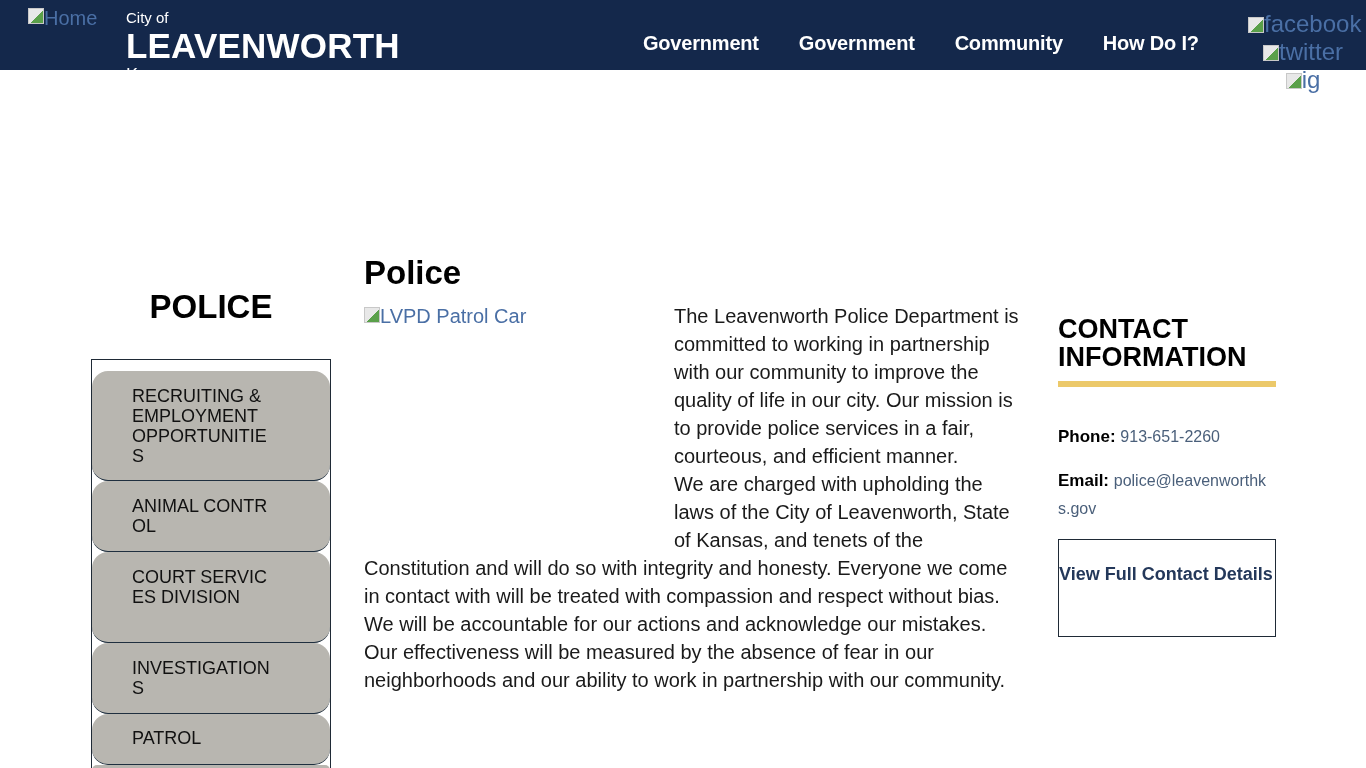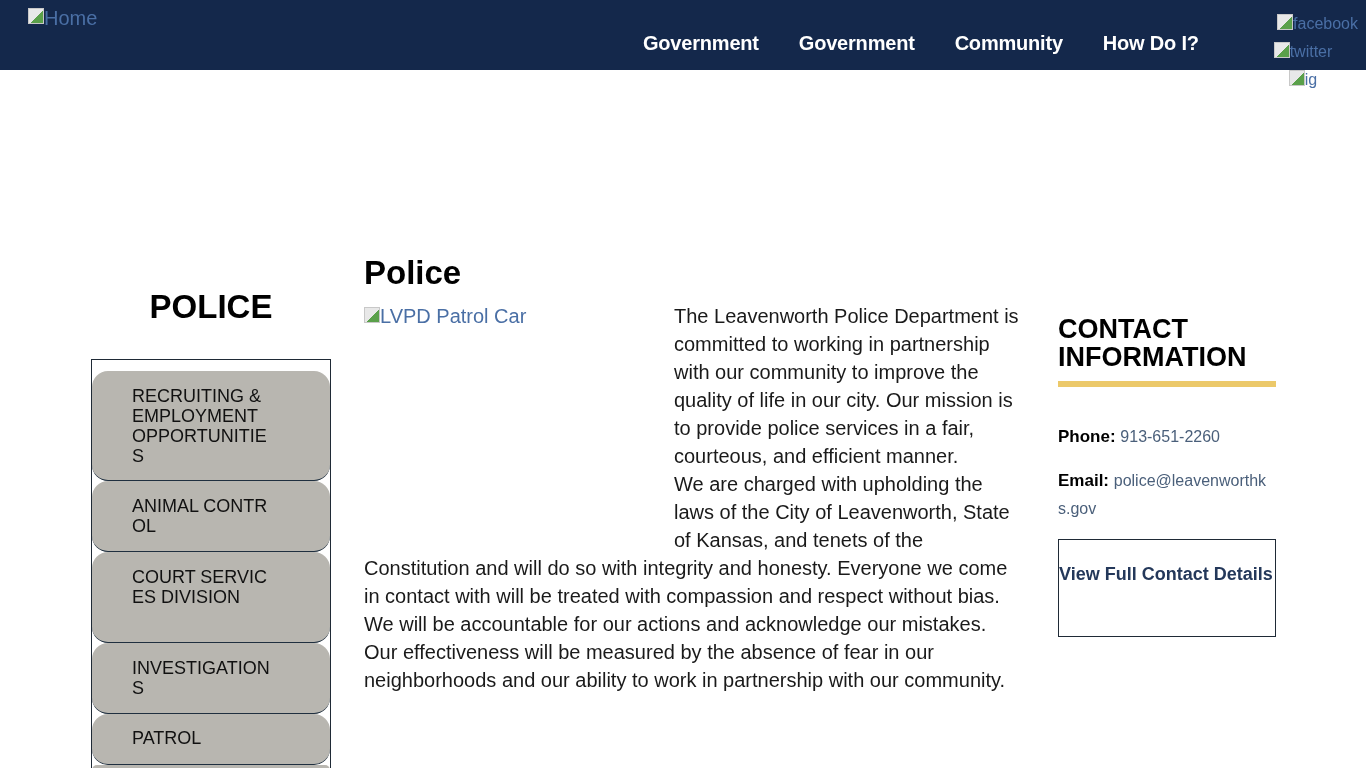--- a/index.html
+++ b/index.html
@@ -10,21 +10,21 @@
     .broken-img { display: inline-block; width: 16px; height: 16px; background: linear-gradient(135deg, #e8e8e8 55%, #5aa04a 55%); border: 1px solid #c8c8c8; margin-right: 0px; position: relative; top: 1px; }
     .brand { position: absolute; left: 126px; top: 9px; color: #ffffff; }
     .brand .city-of { font-size: 15px; line-height: 18px; }
     .brand .name { font-size: 35px; font-weight: bold; line-height: 38px; letter-spacing: 0.2px; }
     .brand .state { font-size: 18px; line-height: 20px; }
 
     .nav { position: absolute; top: 32px; left: 643px; display: flex; }
     .nav a { color: #ffffff; font-weight: bold; font-size: 20px; text-decoration: none; margin-right: 40px; white-space: nowrap; letter-spacing: -0.2px; }
 
     .social { position: absolute; right: 8px; top: 10px; width: 110px; text-align: center; }
-    .social a { display: block; color: #4a6fa5; font-size: 16px; line-height: 28px; text-decoration: none; white-space: nowrap; }
+    .social a { display: block; color: #4a6fa5; font-size: 24px; line-height: 28px; text-decoration: none; white-space: nowrap; }
     .social a.fb { text-align: right; }
     .social .extra { position: absolute; left: 6px; top: 84px; width: 14px; height: 2px; background: #ffffff; }
 
     .side-title { position: absolute; left: 91px; top: 288px; width: 240px; text-align: center; font-size: 33px; font-weight: bold; color: #000; }
     .side-nav { position: absolute; left: 91px; top: 359px; width: 240px; border: 1px solid #1f2a36; border-bottom: none; background: #ffffff; }
     .side-nav .spacer { height: 11px; background: #ffffff; }
     .side-item { display: block; background: #b8b6b0; border-bottom: 1px solid #1f2f3f; padding-left: 40px; padding-right: 60px; color: #111; font-size: 18px; line-height: 20px; text-decoration: none; word-break: break-all; border-radius: 16px; }
     .side-item.i0 { padding-top: 15px; height: 110px; }
     .side-item.i1 { padding-top: 15px; height: 71px; }
     .side-item.i2 { padding-top: 15px; height: 91px; }
@@ -48,20 +48,25 @@
     .contact .btn { display: block; margin-top: 16px; width: 218px; height: 98px; border: 1px solid #1f2a36; color: #24385a; font-weight: bold; font-size: 18px; line-height: 28px; padding-top: 20px; text-decoration: none; }
   </style>
 </head>
 <body>
 
 <div class="header">
   <a class="home-img">
     <span class="broken-img"></span>
     <span>Home</span>
   </a>
+  <div class="brand">
+    <div class="city-of">City of</div>
+    <div class="name">LEAVENWORTH</div>
+    <div class="state">Kansas</div>
+  </div>
   <nav class="nav">
     <a>Government</a>
     <a>Government</a>
     <a>Community</a>
     <a>How Do I?</a>
   </nav>
   <div class="social">
     <a class="fb"><span class="broken-img"></span><span>facebook</span></a>
     <a><span class="broken-img"></span><span>twitter</span></a>
     <a><span class="broken-img"></span><span>ig</span></a>

